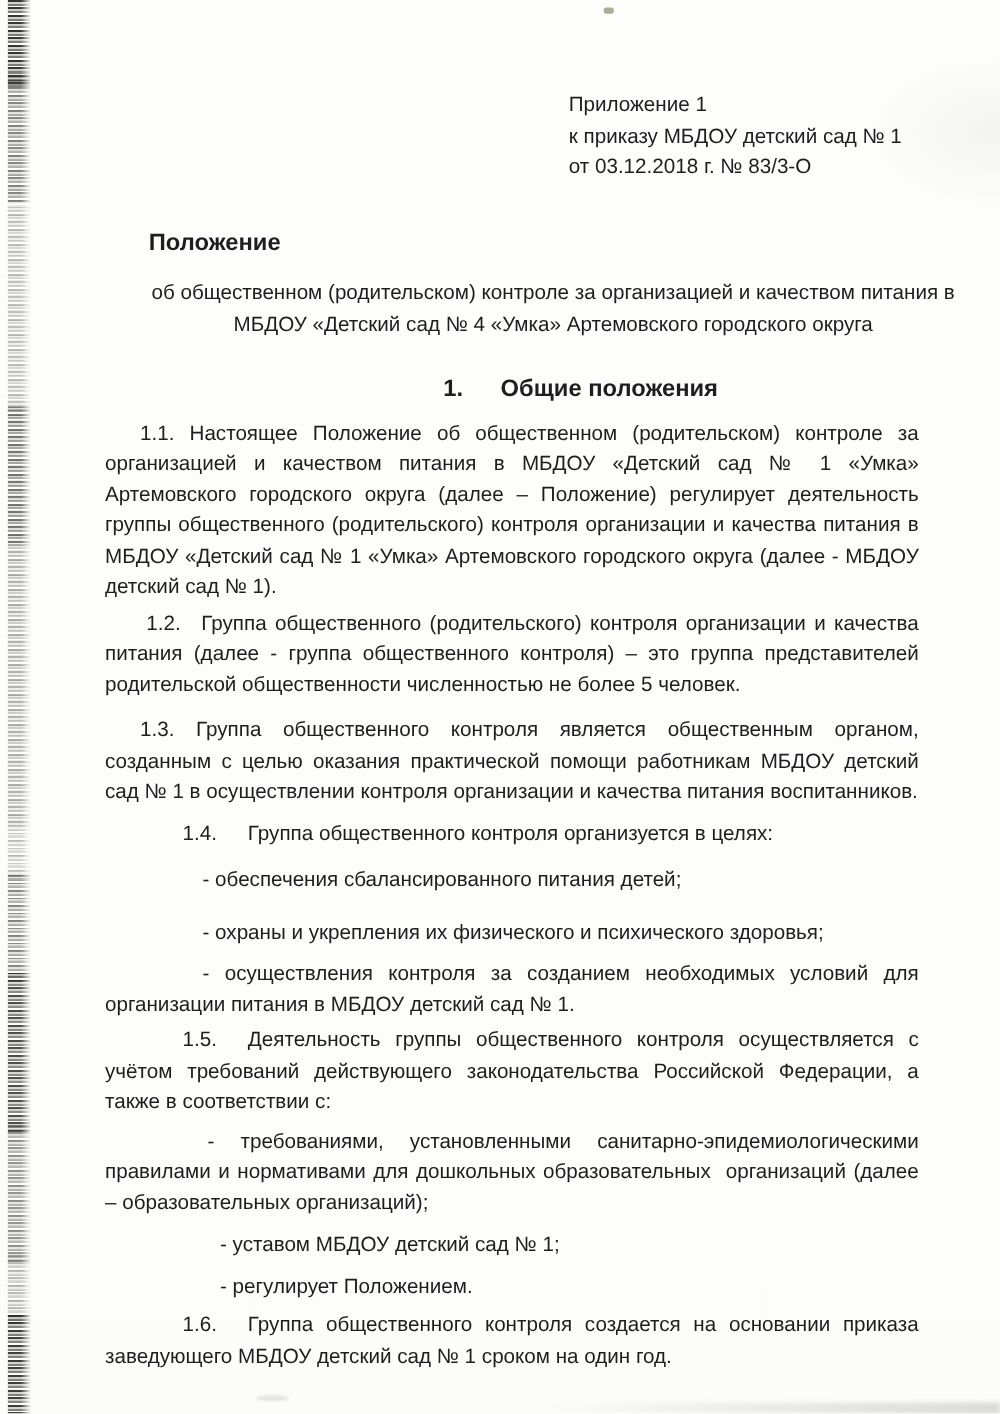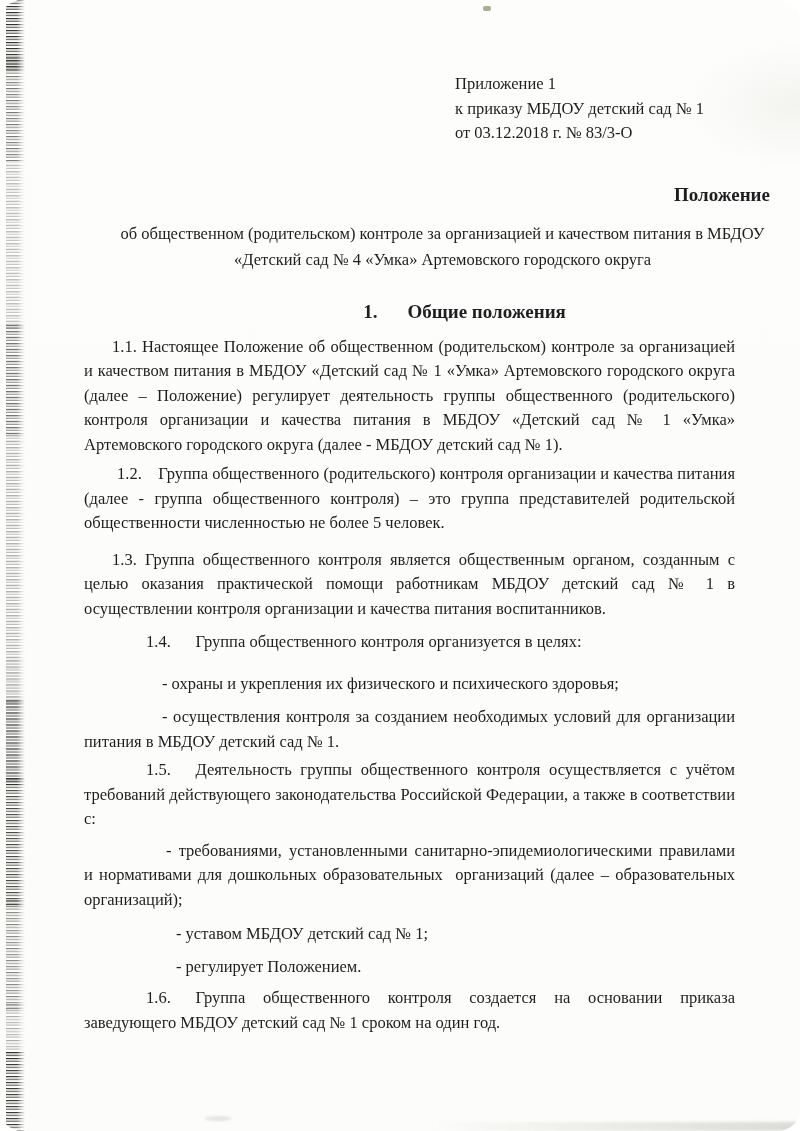--- a/index.html
+++ b/index.html
@@ -3,32 +3,31 @@
 <meta charset="utf-8">
 <style>
   html,body{margin:0;padding:0;background:#ffffff;}
   .page{
     position:relative;
     width:800px;height:1131px;
     background:
       radial-gradient(ellipse 150px 90px at 795px 105px, rgba(185,185,178,.14), rgba(185,185,178,0) 70%),
       linear-gradient(180deg,#fdfdfb 0%,#fcfcfa 100%);
     overflow:hidden;
-    font-family:Liberation Serif, serif;
+    font-family:Liberation Sans, sans-serif;
     color:#1e1e21;
-    border-radius:22px;
   }
   .content{
     position:absolute;left:84px;top:0;width:651px;
     font-size:16.5px;line-height:24.5px;
   }
   .annex{margin:72px 0 0 371px;line-height:24.5px;}
   .annex div{white-space:nowrap;}
   .doc-title{
-    margin-top:36px;text-align:right;font-weight:bold;font-size:19px;line-height:25px;
+    margin-top:36px;text-align:left;font-weight:bold;font-size:19px;line-height:25px;
     transform:translateX(35px);
   }
   .doc-subtitle{
     margin-top:14px;text-align:center;font-size:16.5px;line-height:26.5px;
     transform:translateX(33px);
   }
   .sec-heading{
     margin-top:26px;text-align:center;font-weight:bold;font-size:19px;line-height:24px;
     transform:translateX(55px);
   }
@@ -126,20 +125,21 @@
     <div class="doc-subtitle">об общественном (родительском) контроле за организацией и качеством питания в МБДОУ «Детский сад № 4 «Умка» Артемовского городского округа</div>
 
     <div class="sec-heading">
       <span class="num">1.</span><span>Общие положения</span>
     </div>
 
     <p class="p11">1.1. Настоящее Положение об общественном (родительском) контроле за организацией и качеством питания в МБДОУ «Детский сад № 1 «Умка» Артемовского городского округа (далее – Положение) регулирует деятельность группы общественного (родительского) контроля организации и качества питания в МБДОУ «Детский сад № 1 «Умка» Артемовского городского округа (далее - МБДОУ детский сад № 1).</p>
     <p class="p12">1.2.  Группа общественного (родительского) контроля организации и качества питания (далее - группа общественного контроля) – это группа представителей родительской общественности численностью не более 5 человек.</p>
     <p class="p13">1.3. Группа общественного контроля является общественным органом, созданным с целью оказания практической помощи работникам МБДОУ детский сад № 1 в осуществлении контроля организации и качества питания воспитанников.</p>
     <p class="p14">1.4.  Группа общественного контроля организуется в целях:</p>
+    <p class="b1">- обеспечения сбалансированного питания детей;</p>
     <p class="b2">- охраны и укрепления их физического и психического здоровья;</p>
     <p class="b3">- осуществления контроля за созданием необходимых условий для организации питания в МБДОУ детский сад № 1.</p>
     <p class="p15">1.5.  Деятельность группы общественного контроля осуществляется с учётом требований действующего законодательства Российской Федерации, а также в соответствии с:</p>
     <p class="b4">- требованиями, установленными санитарно-эпидемиологическими правилами и нормативами для дошкольных образовательных&nbsp; организаций (далее – образовательных организаций);</p>
     <p class="b5">- уставом МБДОУ детский сад № 1;</p>
     <p class="b6">- регулирует Положением.</p>
     <p class="p16">1.6.  Группа общественного контроля создается на основании приказа заведующего МБДОУ детский сад № 1 сроком на один год.</p>
 
   </div>
 </div>

